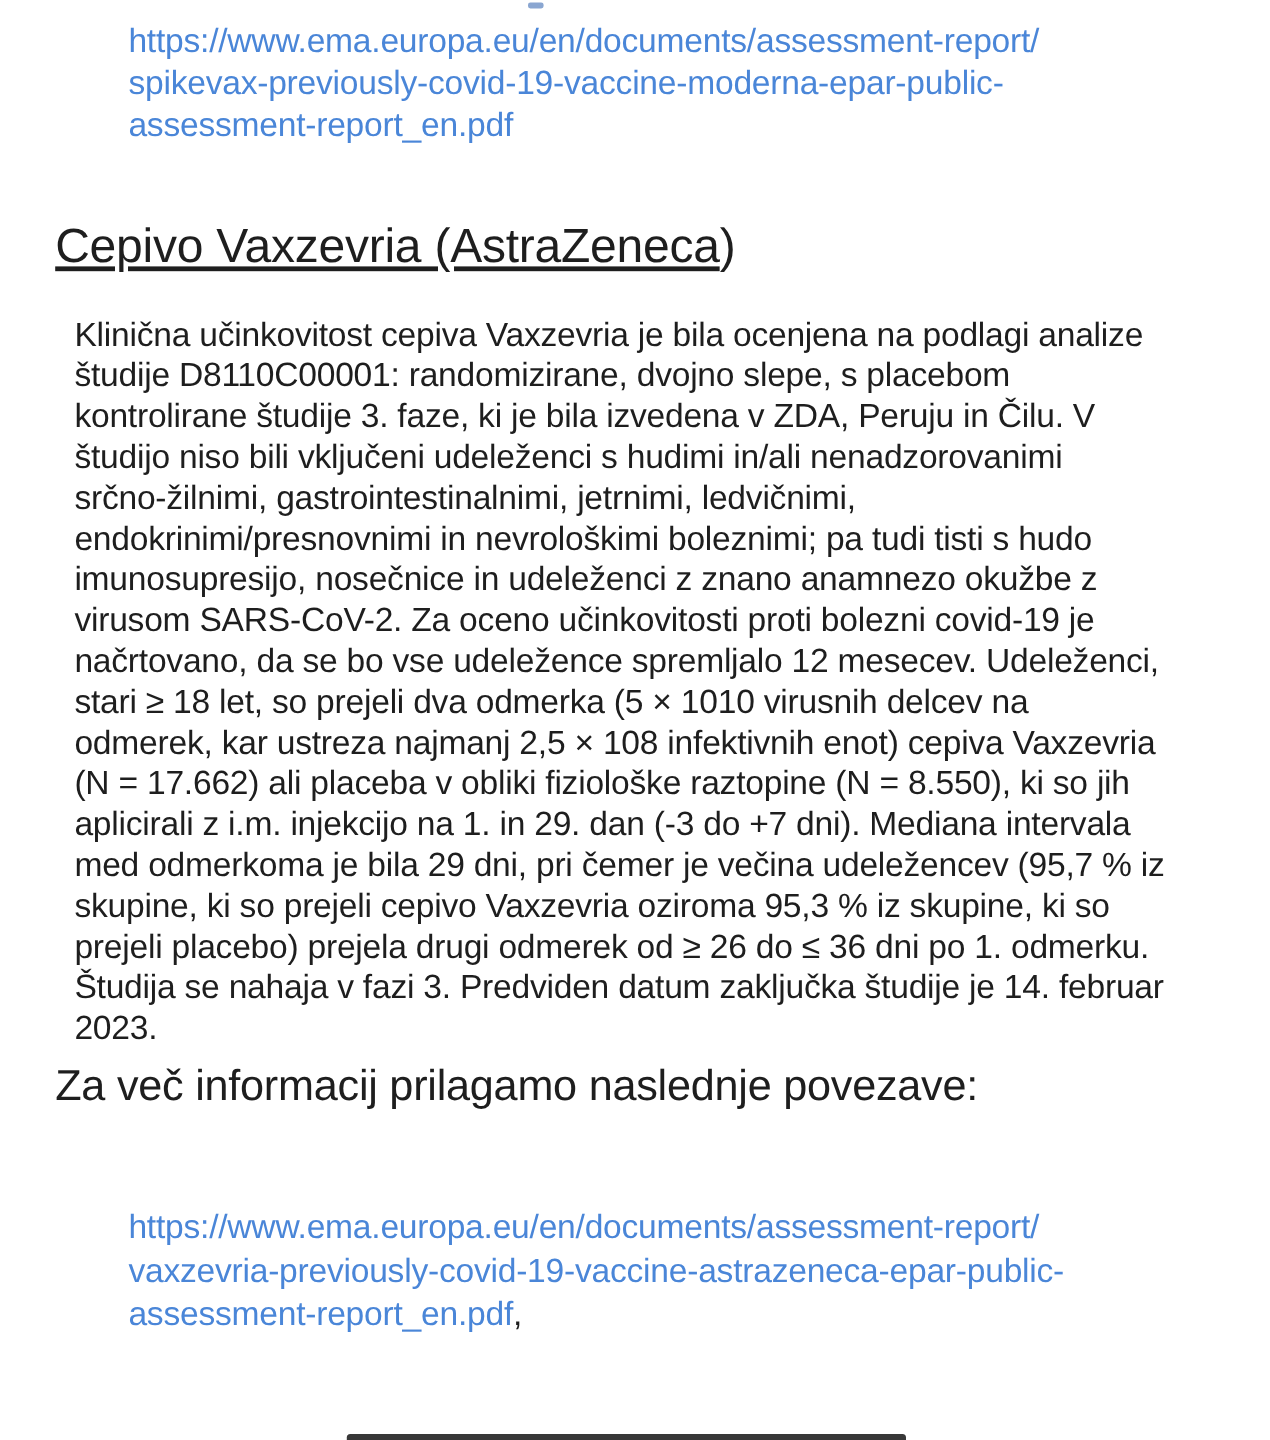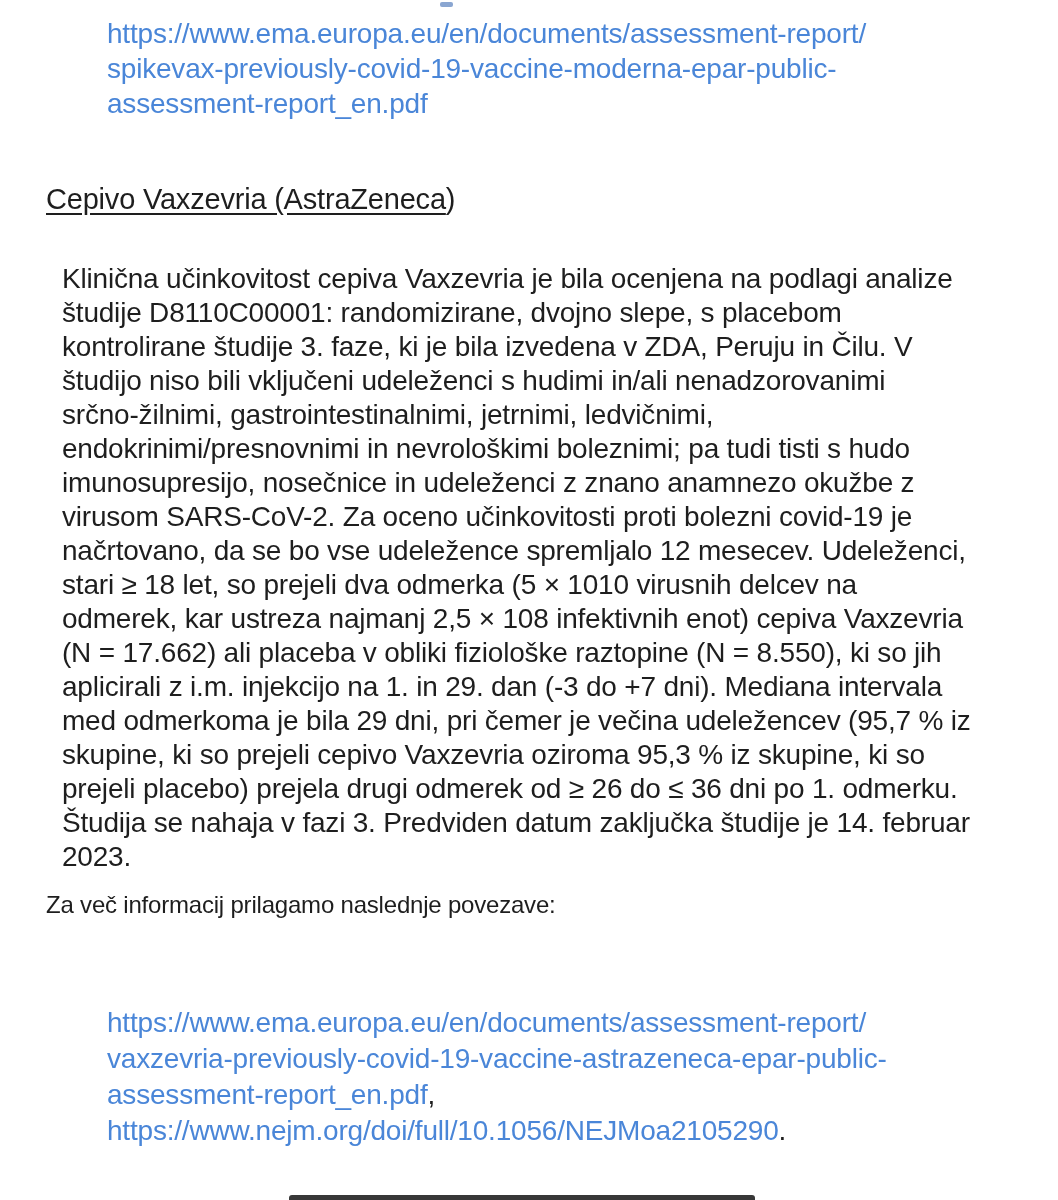--- a/index.html
+++ b/index.html
@@ -62,21 +62,21 @@
     color: #4a86d8;
     white-space: pre-line;
     cursor: pointer;
   }
   .punct { color: #1e1e1e; }
   
   .section-heading {
     position: absolute;
     left: 46px;
     top: 183px;
-    font-size: 29px;
+    font-size: 40px;
     font-weight: 400;
     margin: 0;
     letter-spacing: -0.2px;
   }
   .section-heading .u { text-decoration: underline; text-underline-offset: 4px; }
   
   .body-paragraph {
     position: absolute;
     left: 46px;
     top: 246px;
@@ -85,21 +85,21 @@
     font-size: 28px;
     line-height: 34px;
     letter-spacing: -0.2px;
     white-space: pre-line;
   }
   .links-intro {
     position: absolute;
     left: 46px;
     top: 888px;
     margin: 0;
-    font-size: 24px;
+    font-size: 36px;
     line-height: 34px;
     letter-spacing: -0.2px;
   }
   
   .bottom-bar-fragment {
     position: absolute;
     left: 289px;
     top: 1195px;
     width: 466px;
     height: 5px;
@@ -149,21 +149,17 @@
   <ul class="link-list bottom-list">
     <li>
       <span class="bullet-cell"><span class="bullet-dot"></span></span>
     </li>
     <li>
       <span class="bullet-cell"><span class="bullet-dot"></span></span>
       <span class="li-text"><a class="url-link">https://www.ema.europa.eu/en/documents/assessment-report/
 vaxzevria-previously-covid-19-vaccine-astrazeneca-epar-public-
 assessment-report_en.pdf</a><span class="punct">,</span></span>
     </li>
-    <li>
-      <span class="bullet-cell"><span class="bullet-dot"></span></span>
-      <span class="li-text"><a class="url-link">https://www.nejm.org/doi/full/10.1056/NEJMoa2105290</a><span class="punct">.</span></span>
-    </li>
   </ul>
 
   <div class="bottom-bar-fragment"></div>
 
 </div>
 
 </body></html>

